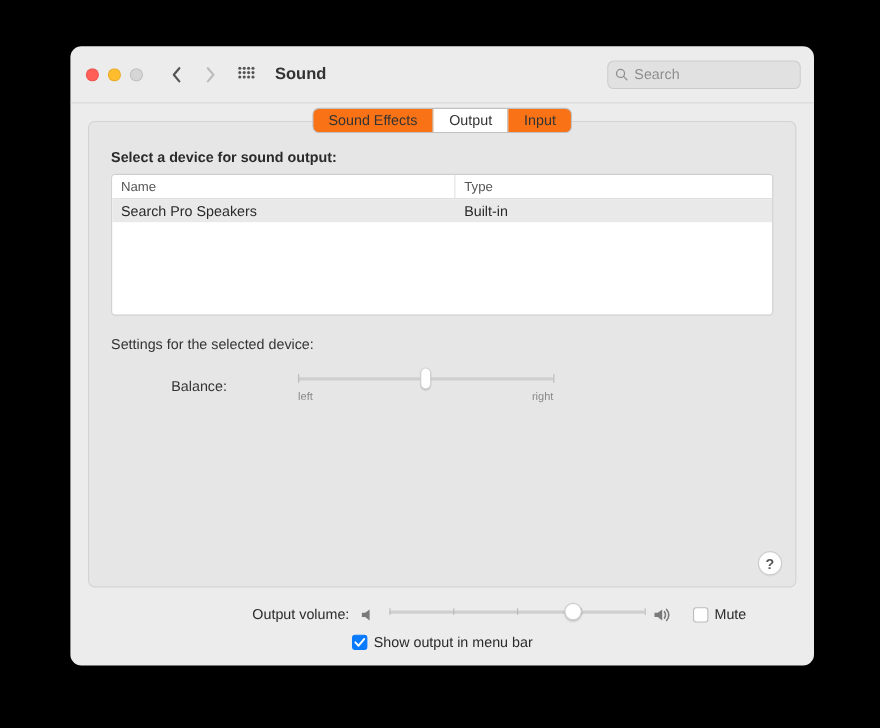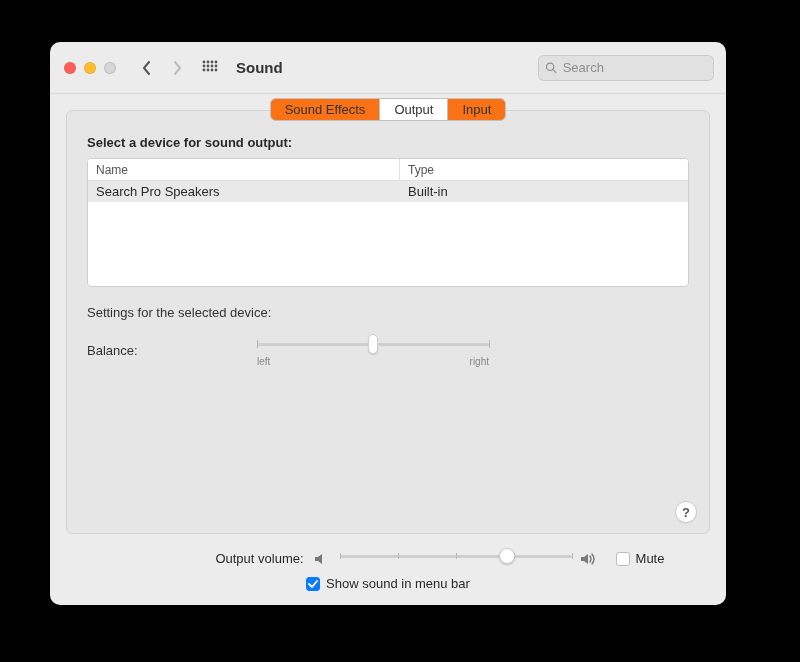--- a/index.html
+++ b/index.html
@@ -8,21 +8,21 @@
     width: 800px;
     height: 662px;
     background: #000;
     font-family: -apple-system, "Helvetica Neue", Helvetica, Arial, sans-serif;
     font-size: 13px;
     color: #2a2a2a;
     position: relative;
   }
   .window {
     position: absolute;
-    left: 50px;
+    left: 64px;
     top: 42px;
     width: 676px;
     height: 563px;
     background: #ececec;
     border-radius: 10px;
     box-shadow: 0 20px 50px rgba(0,0,0,0.6), 0 0 0 1px rgba(0,0,0,0.08);
     overflow: hidden;
     display: flex;
     flex-direction: column;
   }
@@ -176,21 +176,21 @@
   }
 
   
   .form-row {
     display:flex;
     align-items:center;
     margin: 4px 20px 2px 20px;
   }
   .form-row .lbl {
     width: 170px;
-    text-align:left;
+    text-align:center;
     padding-right:10px;
     font-size:13px;
     color:#333;
   }
   .slider-wrap { position:relative; }
   .slider {
     width: 232px;
     height: 20px;
     position:relative;
     display:flex;
@@ -454,17 +454,17 @@
           </div>
           <span>Mute</span>
         </div>
       </div>
       <div class="check-row">
         <div class="checkbox checked" id="menubar-box">
           <svg width="10" height="10" viewBox="0 0 10 10">
               <path d="M1 5 L4 8 L9 2" stroke="#fff" stroke-width="1.8" fill="none" stroke-linecap="round" stroke-linejoin="round"></path>
             </svg>
         </div>
-        <span>Show sound in menu bar</span>
+        <span>Show output in menu bar</span>
       </div>
     </div>
   </div>
 </div>
 
 </body></html>

